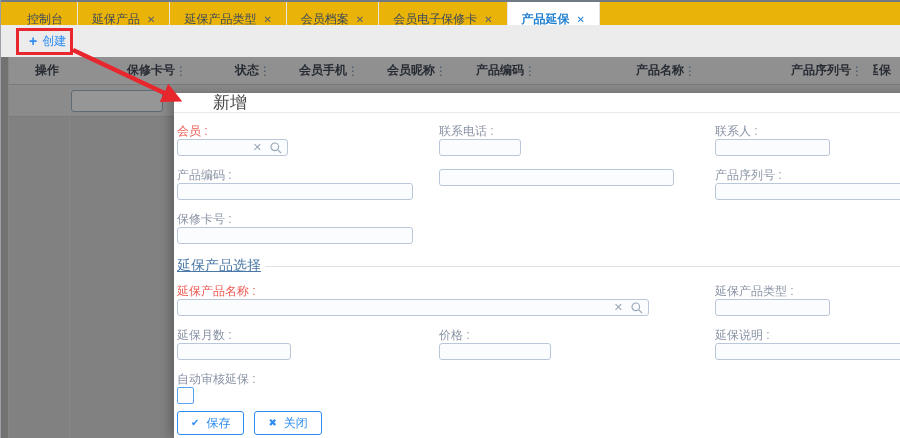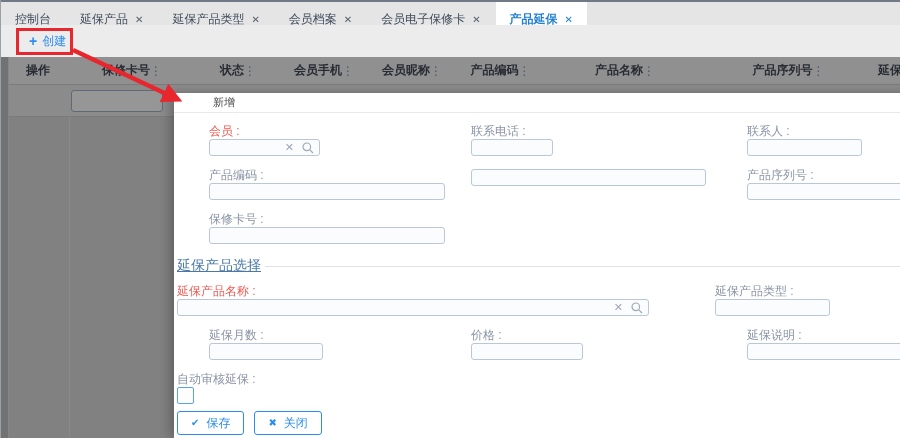--- a/index.html
+++ b/index.html
@@ -1,56 +1,56 @@
 <!DOCTYPE html>
 <html><head>
 <meta charset="utf-8">
 <style>
   * { margin:0; padding:0; box-sizing:border-box; }
   html,body { width:900px; height:438px; overflow:hidden; }
   body { font-family:"Liberation Sans", "DejaVu Sans", sans-serif; font-size:12px; background:#fff; }
   #page { position:relative; width:900px; height:438px; overflow:hidden; background:#fff; border-left:1px solid #9aa0a6; }
 
   
-  .tabbar { position:absolute; left:0; top:0; width:900px; height:37px; background:#e5e5e5; border-top:2px solid #6f7a86; display:flex; align-items:stretch; z-index:1; }
+  .tabbar { position:absolute; left:0; top:0; width:900px; height:37px; background:#eab308; border-top:2px solid #6f7a86; display:flex; align-items:stretch; z-index:1;padding-left:12px; }
   .tab { display:flex; align-items:center; gap:7px; padding:0 14px; color:#3e4a5b; border-right:1px solid #e3e5e8; cursor:pointer; white-space:nowrap; }
   .tab .tab-close { font-size:10px; color:#55606e; line-height:1; }
   .tab.active { color:#1f7fd1; font-weight:bold; background:#fff; }
   .tab.active .tab-close { color:#1f7fd1; }
 
   
   .toolbar { position:absolute; left:0; top:25px; width:900px; height:32px; background:#ececed; display:flex; align-items:center; padding-left:28px; z-index:1; }
   .create-btn { display:flex; align-items:center; gap:5px; color:#2d8cf0; cursor:pointer; font-size:12px; }
   .create-btn .plus { font-weight:bold; font-size:14px; line-height:1; }
 
   
   .grid-header { position:absolute; left:0; top:57px; width:900px; height:28px; background:#f4f4f5; border-bottom:1px solid #cfcfcf; display:flex; padding-left:8px; z-index:1; }
-  .hcell { display:flex; align-items:center; justify-content:center; padding:0 10px 0 8px; font-weight:bold; color:#39414f; overflow:hidden; white-space:nowrap; }
+  .hcell { display:flex; align-items:center; justify-content:flex-end; padding:0 10px 0 8px; font-weight:bold; color:#39414f; overflow:hidden; white-space:nowrap; }
   .hcell .dots { color:#7490b4; font-weight:normal; font-size:12px; letter-spacing:0; }
   .c-op{width:60px;} .c-card{width:128px;} .c-status{width:84px;} .c-phone{width:88px;}
   .c-nick{width:88px;} .c-pcode{width:89px;} .c-pname{width:160px;} .c-pserial{width:167px;}
   .c-ext{flex:1; min-width:0; padding-left:16px;}
 
   
   .filter-row { position:absolute; left:0; top:85px; width:900px; height:32px; background:#ececec; border-bottom:1px solid #cfcfcf; z-index:1; }
   .filter-input { position:absolute; left:70px; top:5px; width:92px; height:22px; background:#fff; border:1px solid #9db0c4; border-radius:3px; }
   .table-body { position:absolute; left:0; top:117px; width:900px; height:321px; background:#d9d9d9; z-index:1; }
   .colline { position:absolute; top:0; bottom:0; width:1px; background:#e8e8e8; }
   .gutter { position:absolute; left:0; top:57px; bottom:0; width:8px; background:#bfbfbf; border-right:1px solid #e2e2e2; z-index:2; }
 
   
   .mask { position:absolute; left:0; top:57px; width:900px; height:381px; background:rgba(15,15,15,0.44); z-index:5; }
 
   
   .modal { position:absolute; left:173px; top:93px; width:757px; height:345px; background:#fff; z-index:10; box-shadow:-4px 0 10px rgba(0,0,0,0.25); }
   .modal-header { height:20px; border-bottom:1px solid #e7e9ec; display:flex; align-items:center; }
-  .modal-title { padding-left:39px; color:#4a4a4a; font-size:11px; }
+  .modal-title { padding-left:39px; color:#4a4a4a; font-size:17px; }
   .modal-body { padding:12px 0 0 3px; }
   .frow { display:flex; margin-bottom:13px; }
-  .fcell  { width:262px;margin-left:32px; }
+  .fcell  { width:262px; }
   .fcell2 { width:276px; }
   .fcell3 { flex:1; min-width:0; }
   .fwide  { width:538px; }
   .flabel { display:block; font-size:12px; line-height:12px; margin-bottom:2px; color:#8a93a5; white-space:nowrap; }
   .flabel.required { color:#ee5a52; }
   .tinput { height:17px; border:1px solid #bac7d8; border-radius:3px; background:#fbfcfe; font-size:12px; padding:0 4px; color:#495060; outline:none; display:block; }
   .w111{width:111px;} .w82{width:82px;} .w115{width:115px;} .w236{width:236px;} .w235{width:235px;}
   .w212{width:212px;} .w472{width:472px;} .w114{width:114px;} .w112{width:112px;}
   .search-wrap { position:relative; }
   .search-wrap .tinput { padding-right:40px; width:100%; }

